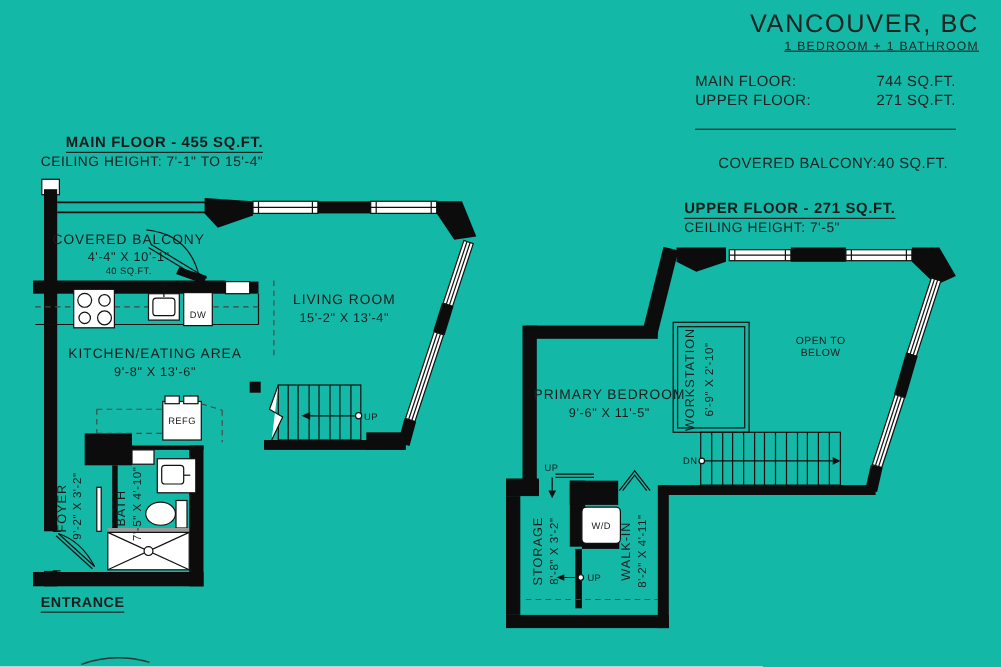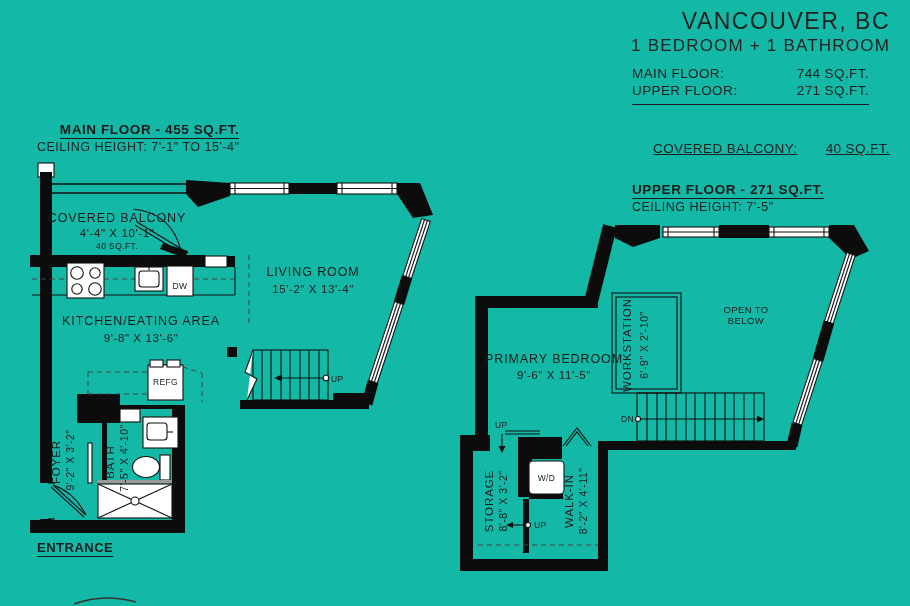--- a/index.html
+++ b/index.html
@@ -1,26 +1,26 @@
 <!DOCTYPE html>
 <html><head>
 <meta charset="utf-8">
 <style>
   html,body{margin:0;padding:0;background:#fff;}
   .canvas{position:relative;width:910px;height:606px;background:#14b8a6;overflow:hidden;
           font-family:"Liberation Sans", sans-serif;color:#1c1c1c;}
   .abs{position:absolute;}
   .city{top:8px;right:20px;font-size:23px;letter-spacing:1.5px;font-weight:400;color:#222;}
-  .subtitle{top:36px;right:20px;font-size:17px;letter-spacing:1.2px;font-weight:500;color:#222;}
+  .subtitle{top:36px;right:20px;font-size:11px;letter-spacing:1.2px;font-weight:500;color:#222;text-decoration:underline;}
   .areatable{left:632px;top:66px;width:237px;font-size:13.5px;font-weight:500;color:#222;letter-spacing:0.4px;}
   .arearow{display:flex;justify-content:space-between;height:16.5px;line-height:16.5px;}
-  .arearow.sumline{border-bottom:1.6px solid #1c1c1c;padding-bottom:5px;justify-content:space-between;}
+  .arearow.sumline{border-bottom:1.6px solid #1c1c1c;padding-bottom:18px;justify-content:space-between;}
   .arearow.total{font-weight:700;margin-top:3px;}
-  .balconyrow{left:653px;top:141px;width:237px;display:flex;justify-content:space-between;
-              font-size:13.5px;font-weight:500;color:#222;letter-spacing:0.4px;text-decoration:underline;}
+  .balconyrow{left:653px;top:141px;width:237px;display:flex;
+              font-size:13.5px;font-weight:500;color:#222;letter-spacing:0.4px;}
   .plantitle{font-size:13.5px;font-weight:700;color:#1a1a1a;letter-spacing:0.6px;}
   .plantitle span{border-bottom:1.6px solid #1a1a1a;padding-bottom:1px;}
   .ceiling{font-size:12.5px;font-weight:400;color:#222;letter-spacing:0.5px;margin-top:3px;}
   .entrance{left:37px;top:540px;font-size:13px;font-weight:700;letter-spacing:0.5px;}
   .entrance span{border-bottom:1.6px solid #1a1a1a;padding-bottom:1px;}
   svg text{fill:#1c1c1c;}
   .roomname{font-size:12.5px;letter-spacing:0.9px;}
   .roomdim{font-size:11.5px;letter-spacing:0.6px;}
   .tiny{font-size:8.5px;letter-spacing:0.4px;}
   .vname{font-size:11.5px;letter-spacing:0.9px;}
@@ -51,21 +51,21 @@
   <div class="abs balconyrow">
     <span>COVERED BALCONY:</span>
     <span>40 SQ.FT.</span>
   </div>
 
   <div class="abs" style="left:37px;top:122px;text-align:right;">
     <div class="plantitle"><span>MAIN FLOOR - 455 SQ.FT.</span></div>
     <div class="ceiling">CEILING HEIGHT: 7'-1" TO 15'-4"</div>
   </div>
 
-  <div class="abs" style="left:622px;top:182px;margin-left:10px;">
+  <div class="abs" style="left:622px;top:182px;">
     <div class="plantitle"><span>UPPER FLOOR - 271 SQ.FT.</span></div>
     <div class="ceiling">CEILING HEIGHT: 7'-5"</div>
   </div>
 
   <svg class="abs" style="left:20px;top:156px;" width="420" height="412" viewBox="0 0 420 412">
 
     <g>
       <rect class="thinf" x="18" y="7" width="16" height="14"></rect>
       <rect class="wall" x="20" y="16" width="12" height="311"></rect>
       <rect class="wall" x="20" y="363" width="12" height="14"></rect>

